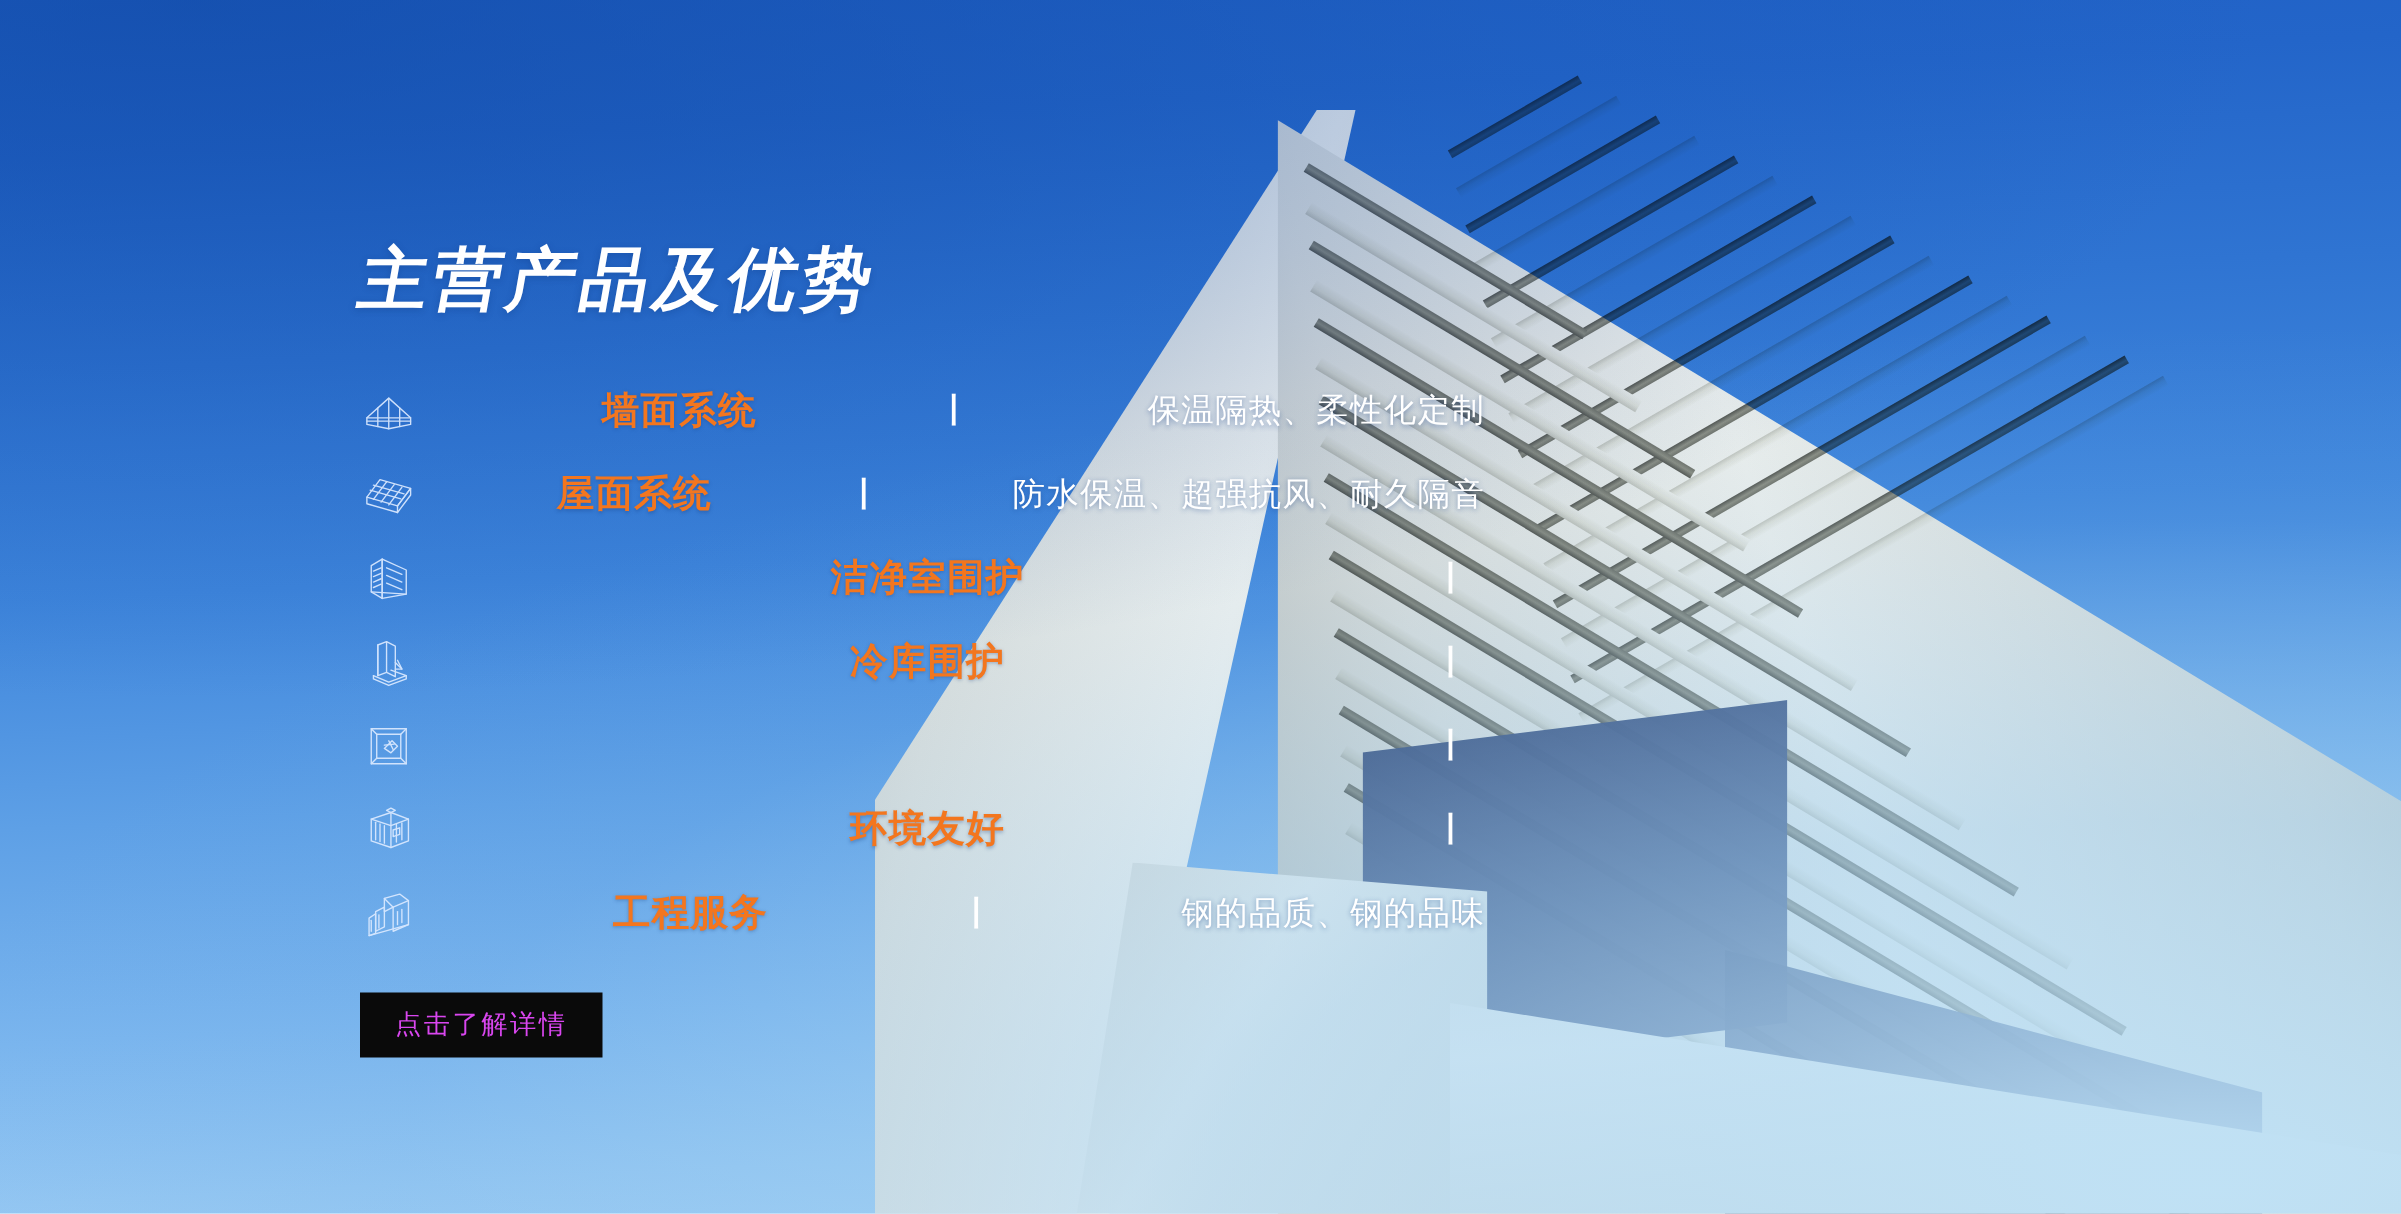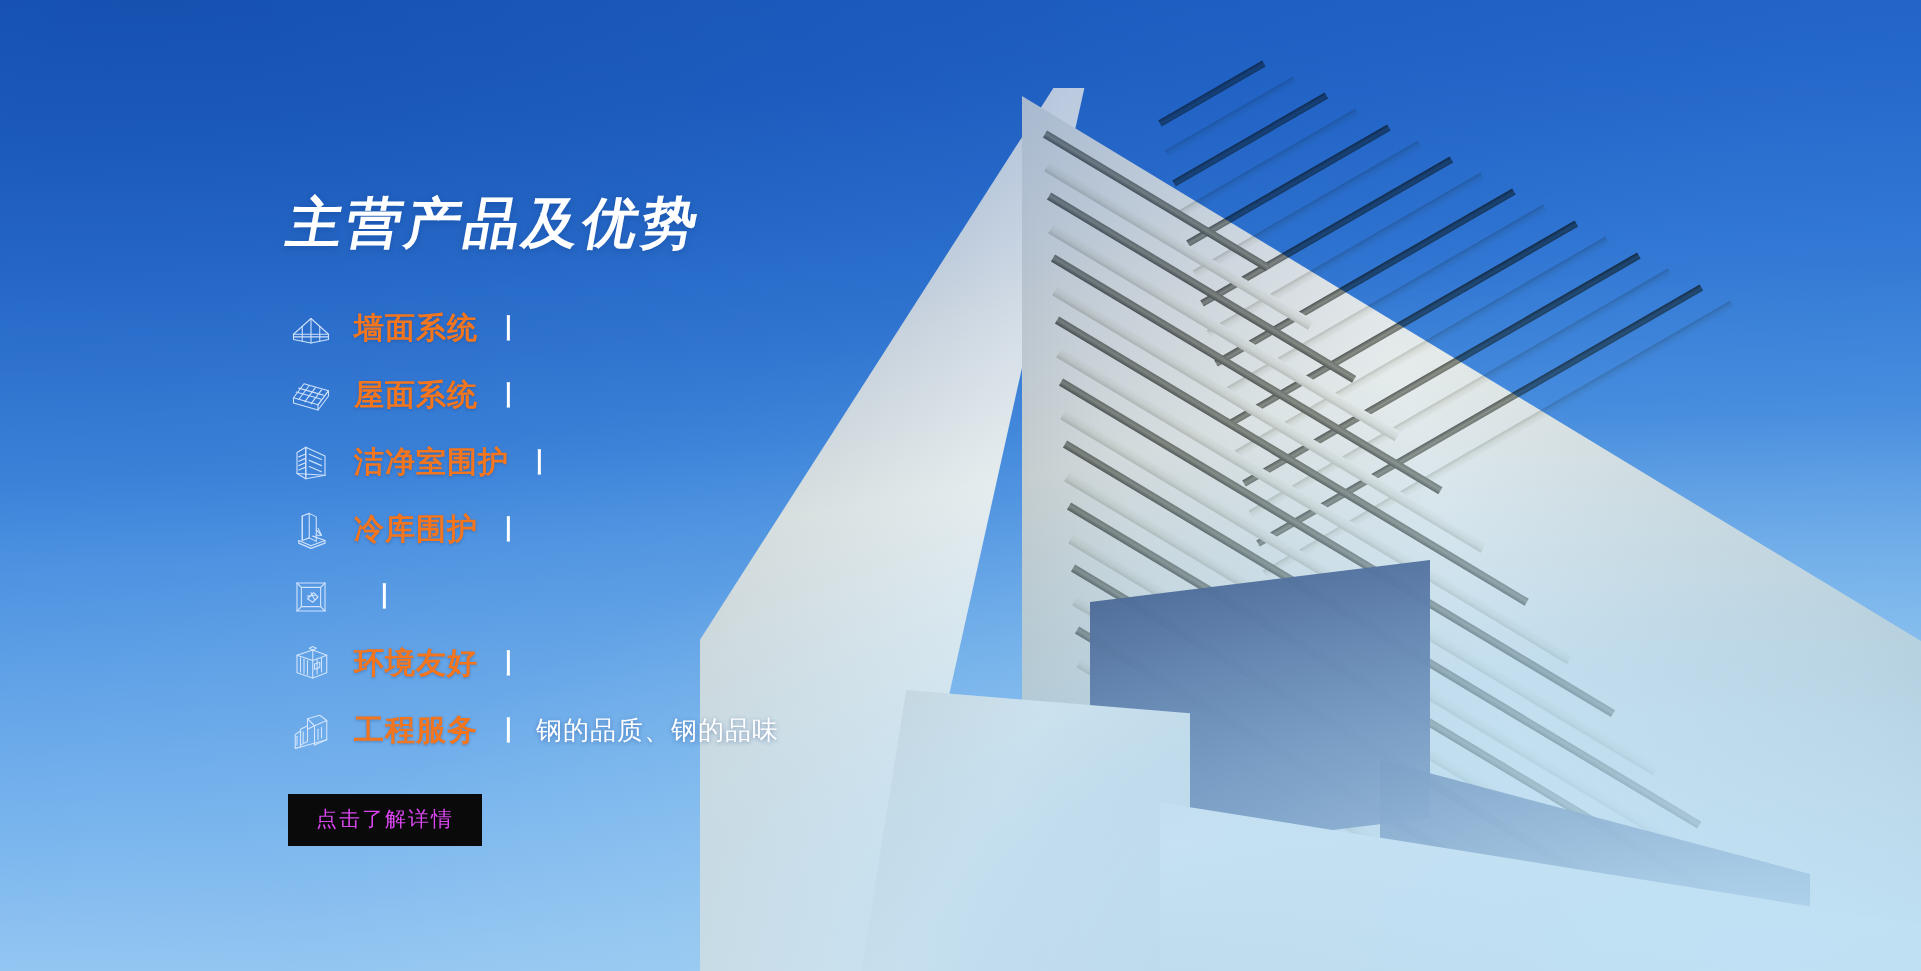--- a/index.html
+++ b/index.html
@@ -143,20 +143,21 @@
     list-style: none;
     margin: 0;
     padding: 0;
   }
 
   .feature {
     display: flex;
     align-items: center;
     height: 67px;
     white-space: nowrap;
+    justify-content: space-between;
   }
 
   .feat-icon {
     width: 46px;
     height: 46px;
     flex: 0 0 46px;
     margin-right: 20px;
     display: flex;
     align-items: center;
     justify-content: center;
@@ -272,36 +273,38 @@
       <path d="M4 30 L24 12 L44 30 L44 36 L24 40 L4 36 Z"></path>
       <path d="M24 12 L24 40"></path>
       <path d="M4 30 L44 30"></path>
       <path d="M4 33 L44 33"></path>
       <path d="M14 21 L14 38"></path>
       <path d="M34 21 L34 38"></path>
     </svg>
           </span>
           <span class="feat-title">墙面系统</span>
           <span class="feat-sep">丨</span>
+          <span class="feat-desc">保温隔热、柔性化定制</span>
         </li>
         <li class="feature">
           <span class="feat-icon">
     <svg viewBox="0 0 48 48" fill="none" stroke="#dceaff" stroke-width="1.25" stroke-linejoin="round" stroke-linecap="round">
       <path d="M16 10 L44 18 L32 34 L4 26 Z"></path>
       <path d="M4 26 L4 32 L32 40 L32 34"></path>
       <path d="M32 34 L44 18 L44 24 L32 40"></path>
       <path d="M22 12 L10 28"></path>
       <path d="M29 14.5 L17 30.5"></path>
       <path d="M36 17 L24 33"></path>
       <path d="M10 15 L38 23"></path>
       <path d="M7 19.5 L35 27.5"></path>
     </svg>
           </span>
           <span class="feat-title">屋面系统</span>
           <span class="feat-sep">丨</span>
+          <span class="feat-desc">防水保温、超强抗风、耐久隔音</span>
         </li>
         <li class="feature">
           <span class="feat-icon">
     <svg viewBox="0 0 48 48" fill="none" stroke="#dceaff" stroke-width="1.25" stroke-linejoin="round" stroke-linecap="round">
       <path d="M18 6 L40 16 L40 38 L18 42 Z"></path>
       <path d="M18 6 L8 12 L8 36 L18 42"></path>
       <path d="M8 36 L40 38"></path>
       <path d="M18 6 L18 42"></path>
       <path d="M10 17 L17 14"></path>
       <path d="M10 22 L17 19"></path>

